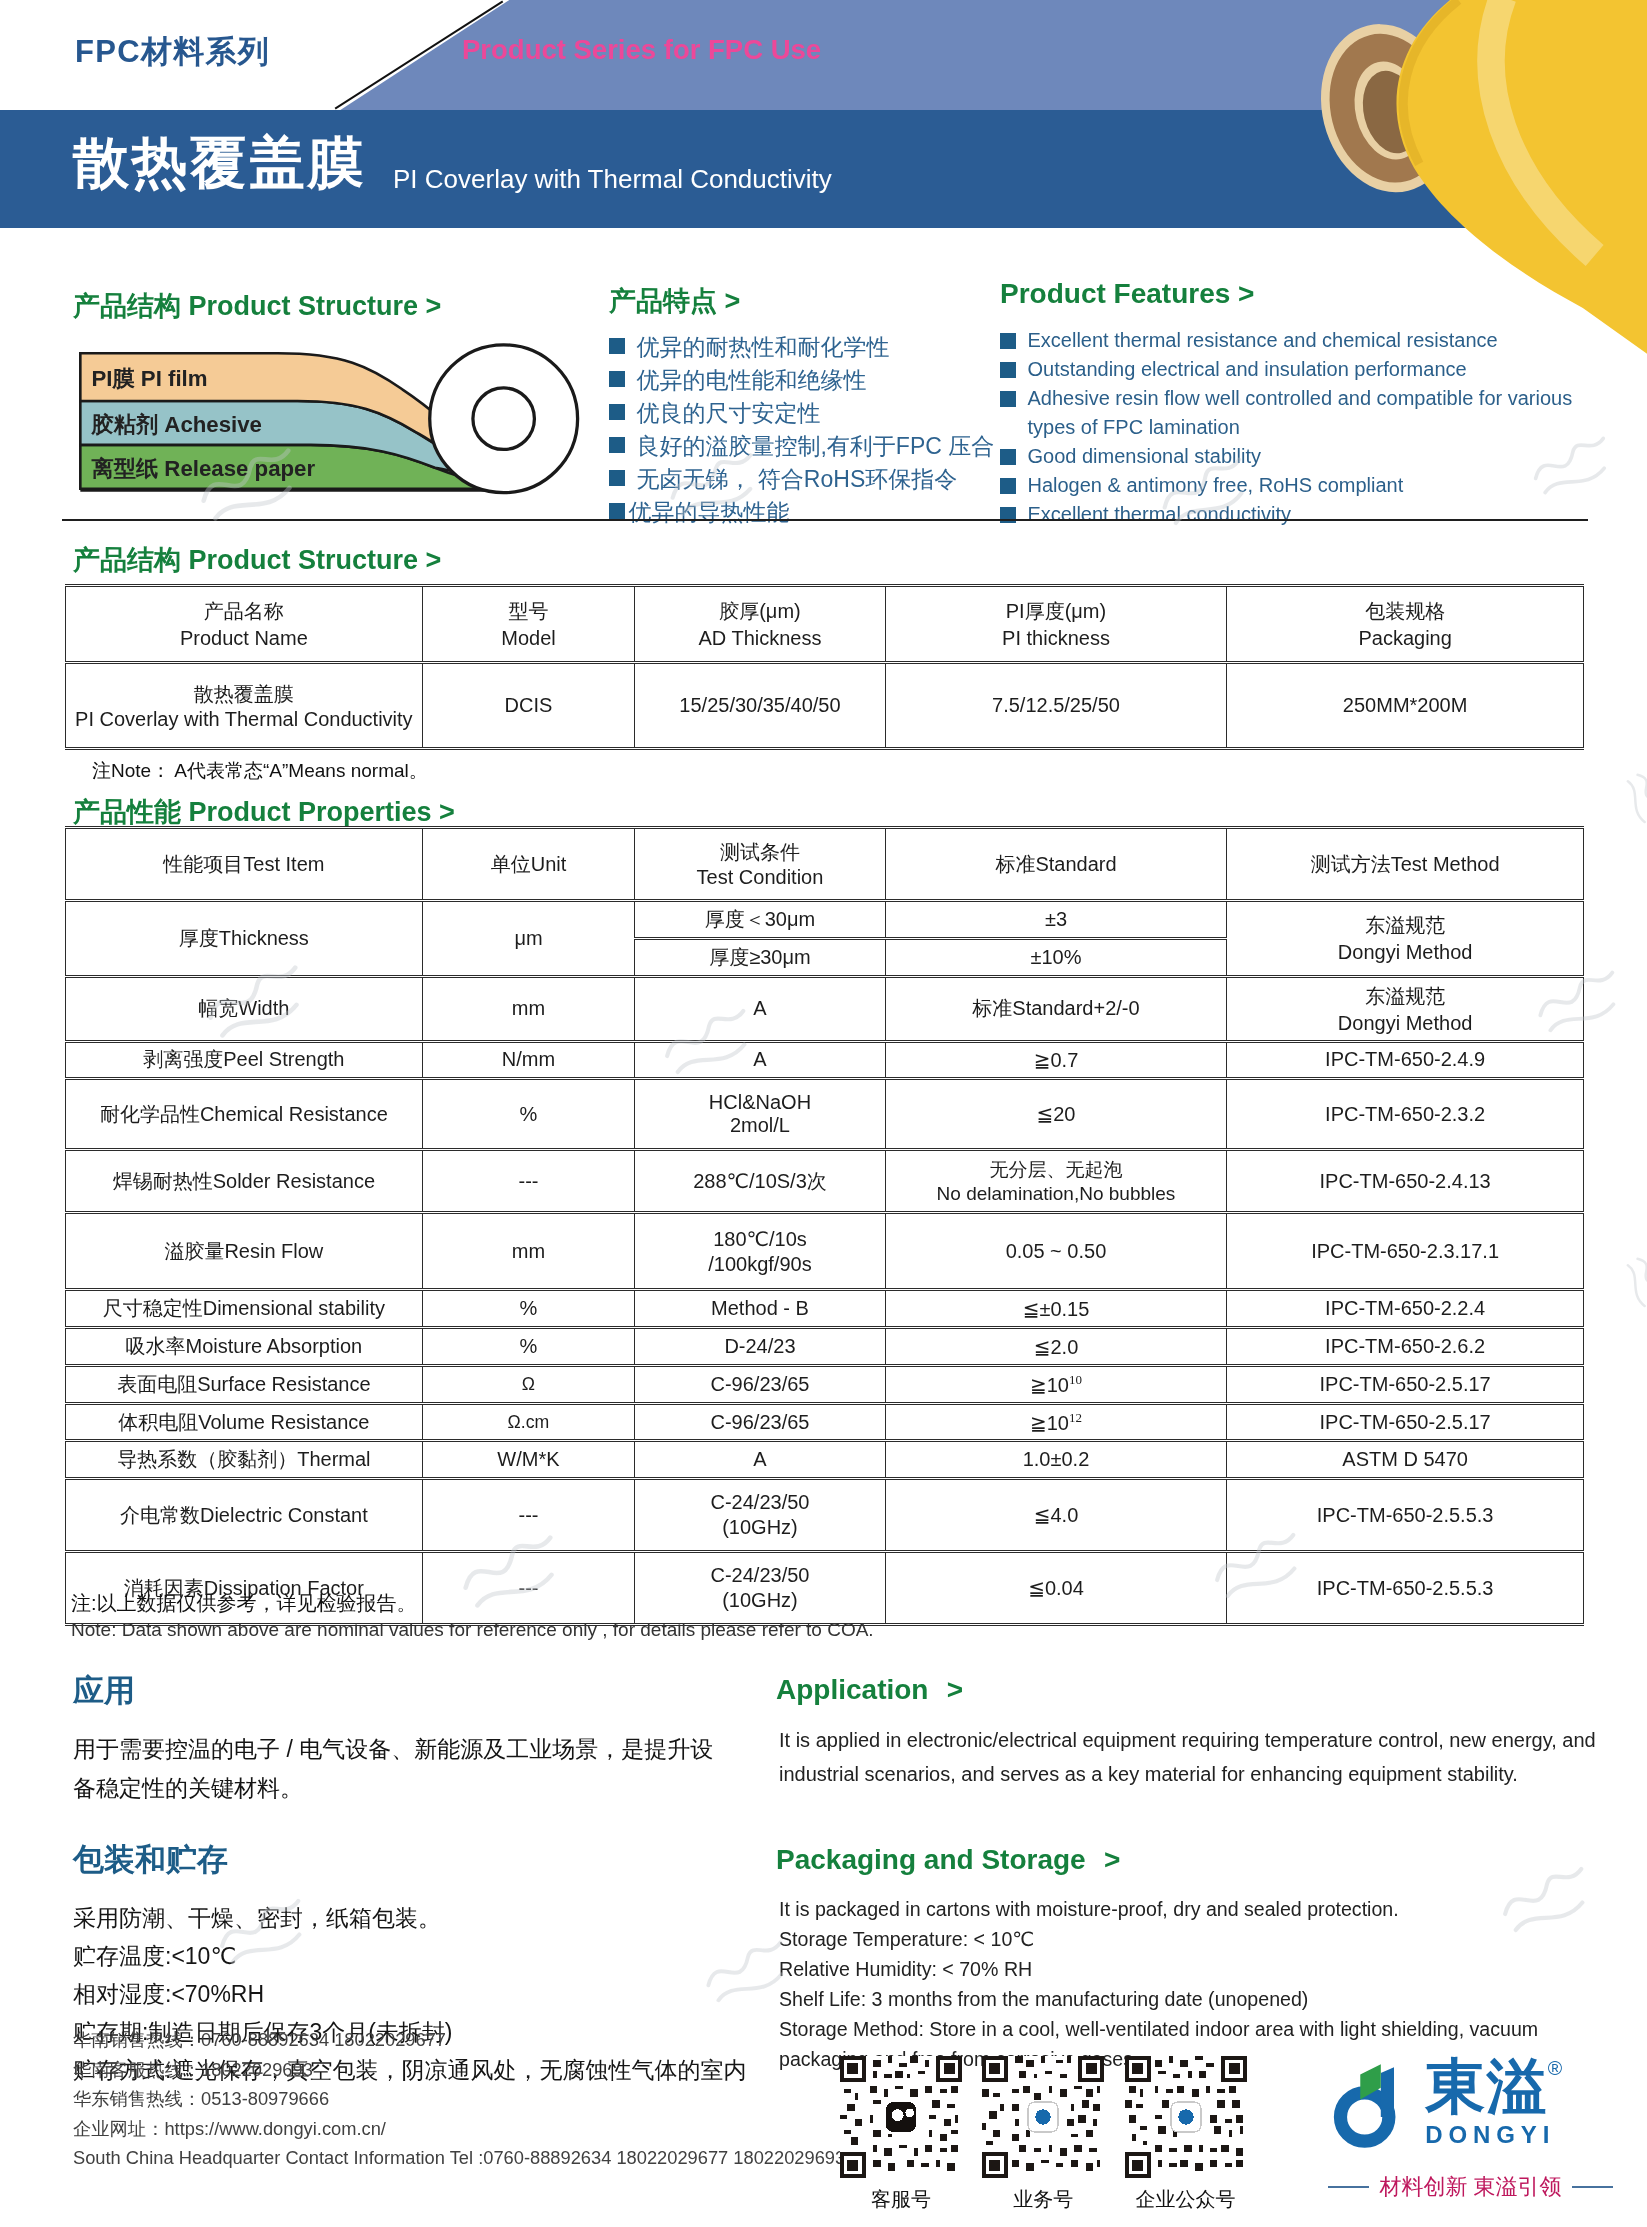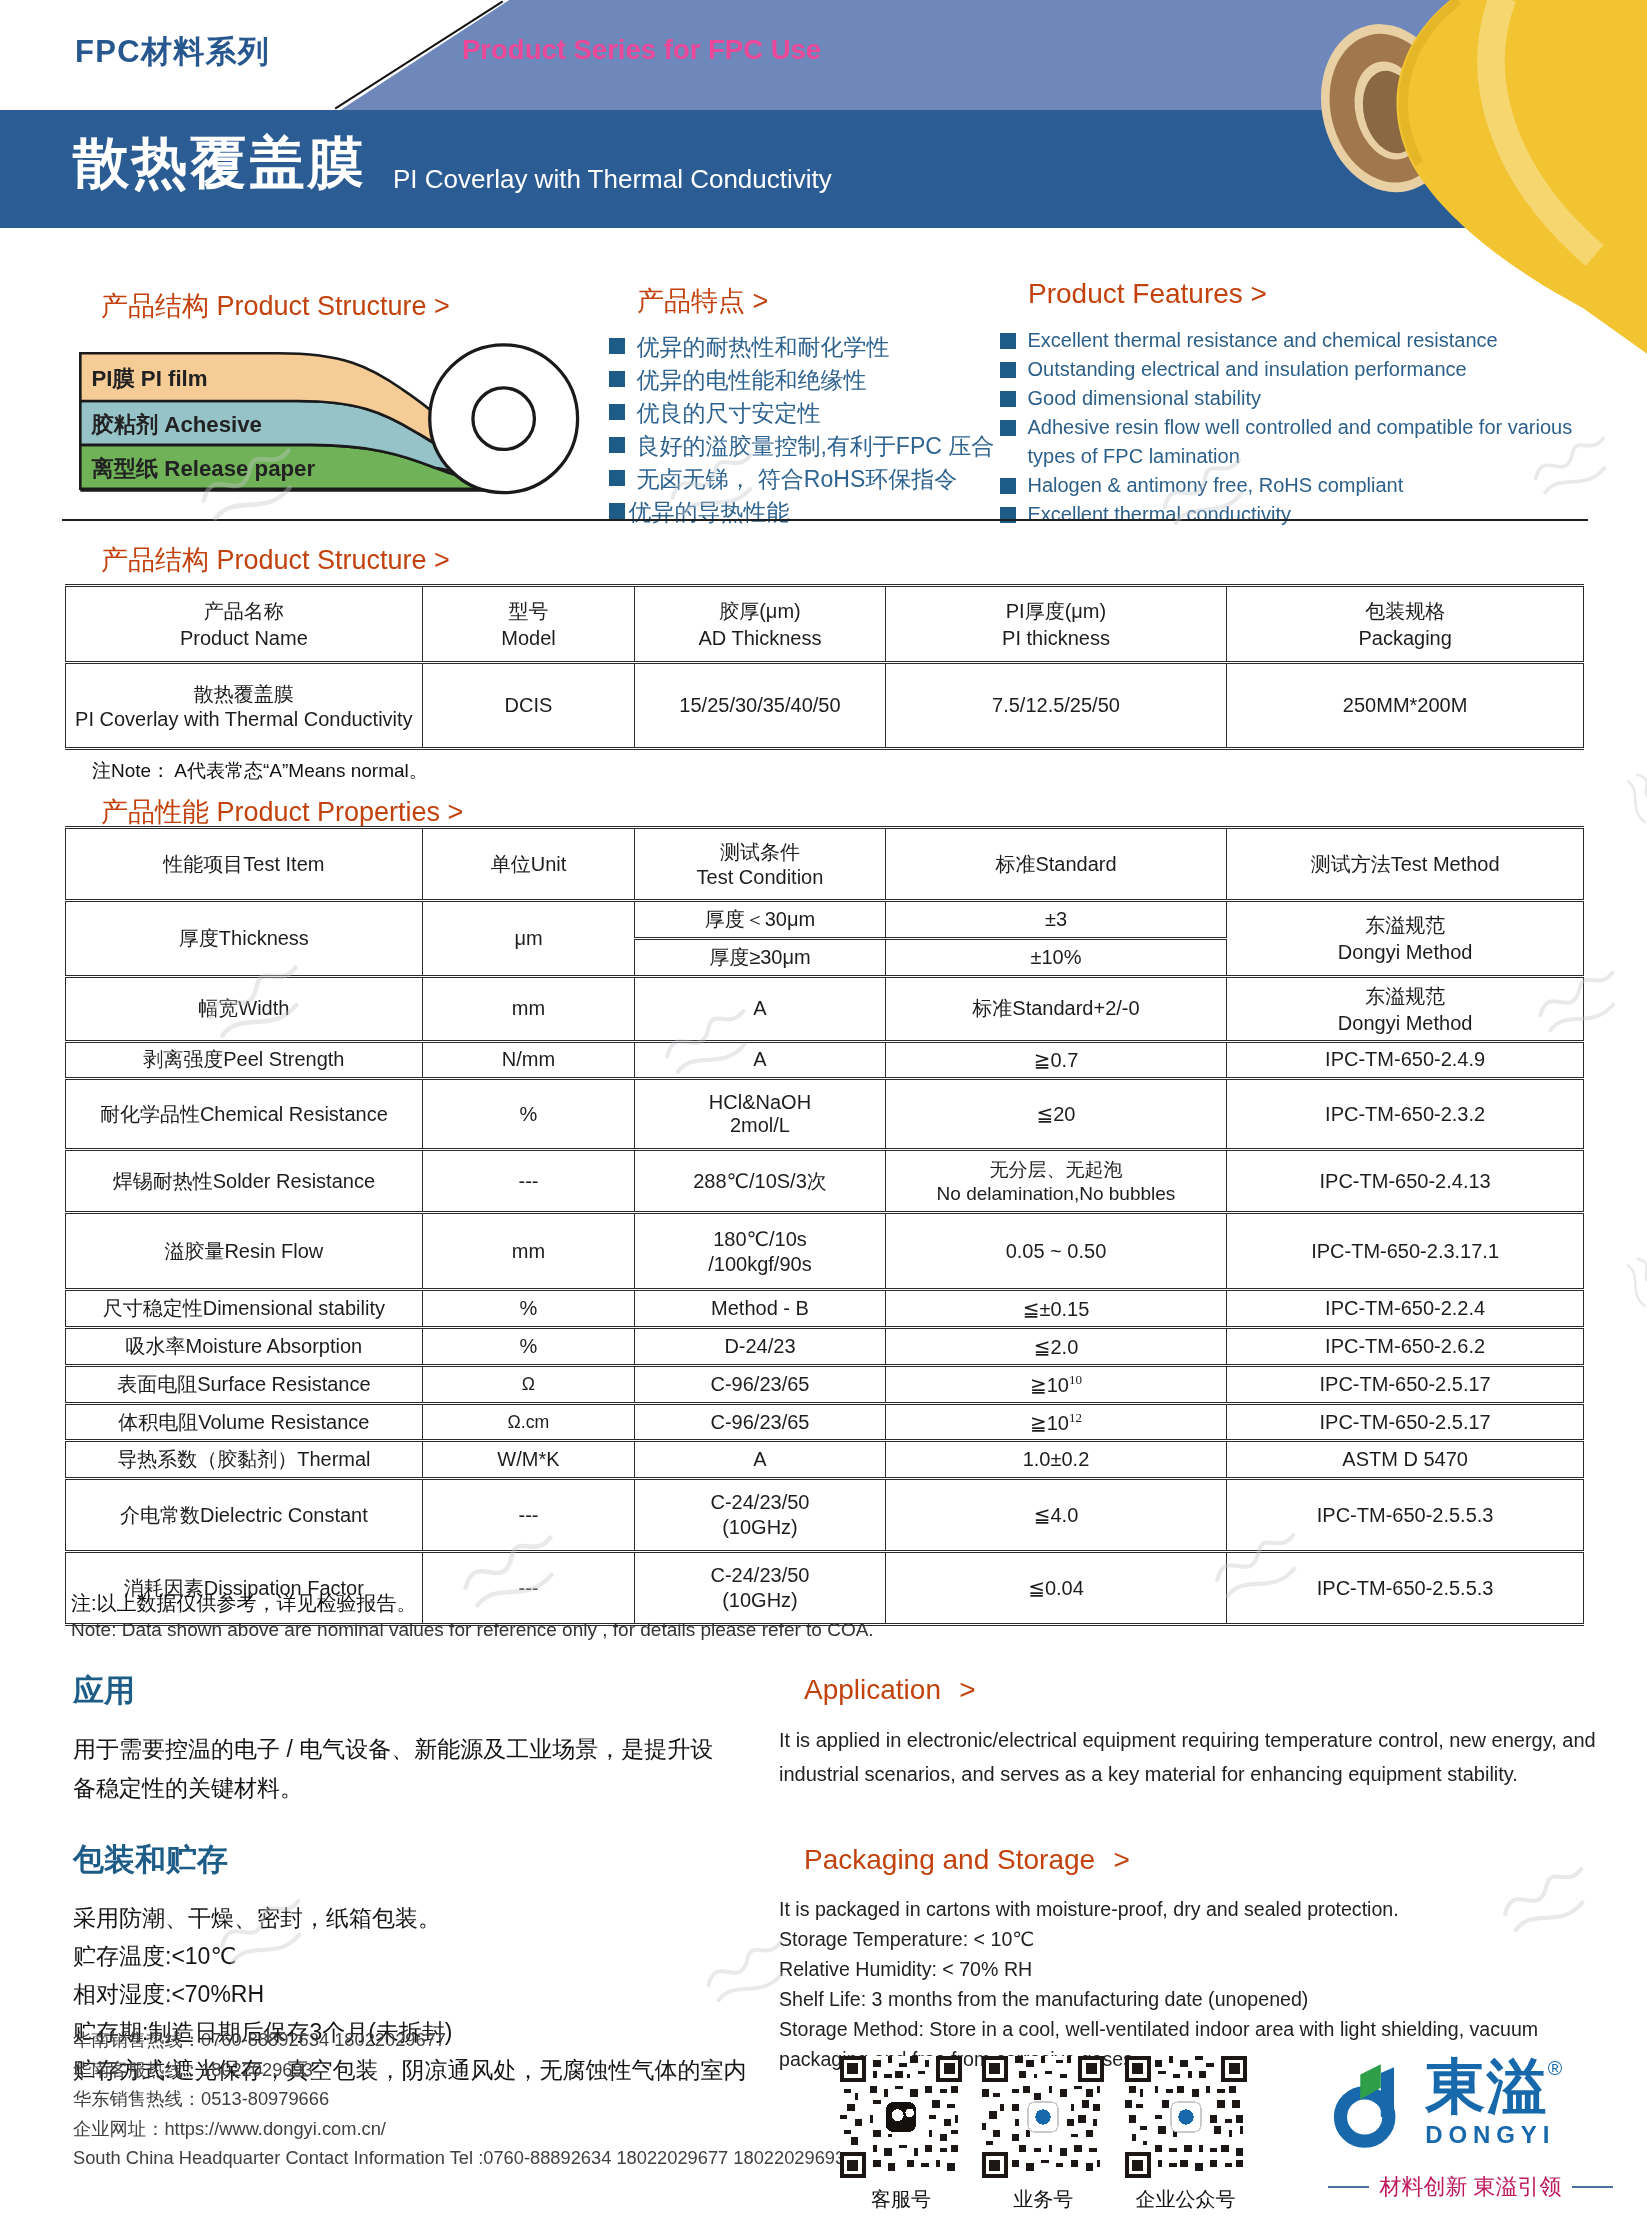--- a/index.html
+++ b/index.html
@@ -8,21 +8,21 @@
   
   .band-white{position:absolute;left:0;top:0;width:1647px;height:110px;background:#ffffff;}
   .band-diag{position:absolute;left:0;top:0;width:1647px;height:110px;}
   .series-cn{position:absolute;left:75px;top:31px;font-size:31px;font-weight:bold;color:#27578f;letter-spacing:1.3px;z-index:3;}
   .series-en{position:absolute;left:462px;top:34px;font-size:27.5px;font-weight:bold;color:#ec4899;z-index:3;}
   .title-bar{position:absolute;left:0;top:110px;width:1647px;height:118px;background:#2b5c94;}
   .title-cn{position:absolute;left:73px;top:126px;font-size:56px;font-weight:bold;color:#ffffff;letter-spacing:2.6px;z-index:3;}
   .title-en{position:absolute;left:393px;top:164px;font-size:26px;color:#ffffff;z-index:3;}
   .roll-art{position:absolute;right:0;top:0;width:419px;height:367px;z-index:6;}
   
-  .h-sec{position:absolute;font-size:27px;font-weight:normal;color:#c2410c;margin-left:28px;}
+  .h-sec{position:absolute;font-size:27px;font-weight:bold;color:#15803d;}
   .h-big{position:absolute;font-size:31px;font-weight:bold;color:#1d5c87;}
   .arrow{display:inline-block;margin-left:18.3px;}
   
   .feat{position:absolute;display:flex;flex-direction:column;}
   .fi{display:flex;align-items:flex-start;}
   .sq{width:15.7px;height:15.7px;background:#1d5c87;flex:none;margin-top:7.2px;margin-right:11.8px;}
   .feat-cn .fi{font-size:23px;line-height:33px;color:#2e6390;}
   .feat-en .fi{font-size:20px;line-height:29px;color:#2b5f8a;}
   
   .hr1{position:absolute;left:62px;top:519px;width:1526px;height:2px;background:#1f1f1f;}
@@ -134,25 +134,25 @@
     <div class="fi">
         <span class="sq"></span>
         <span>Excellent thermal resistance and chemical resistance</span>
       </div>
     <div class="fi">
         <span class="sq"></span>
         <span>Outstanding electrical and insulation performance</span>
       </div>
     <div class="fi">
         <span class="sq"></span>
+        <span>Adhesive resin flow well controlled and compatible for various types of FPC lamination</span>
+      </div>
+    <div class="fi">
+        <span class="sq"></span>
         <span>Good dimensional stability</span>
-      </div>
-    <div class="fi">
-        <span class="sq"></span>
-        <span>Adhesive resin flow well controlled and compatible for various types of FPC lamination</span>
       </div>
     <div class="fi">
         <span class="sq"></span>
         <span>Halogen &amp; antimony free, RoHS compliant</span>
       </div>
     <div class="fi">
         <span class="sq"></span>
         <span>Excellent thermal conductivity</span>
       </div>
   </div>

